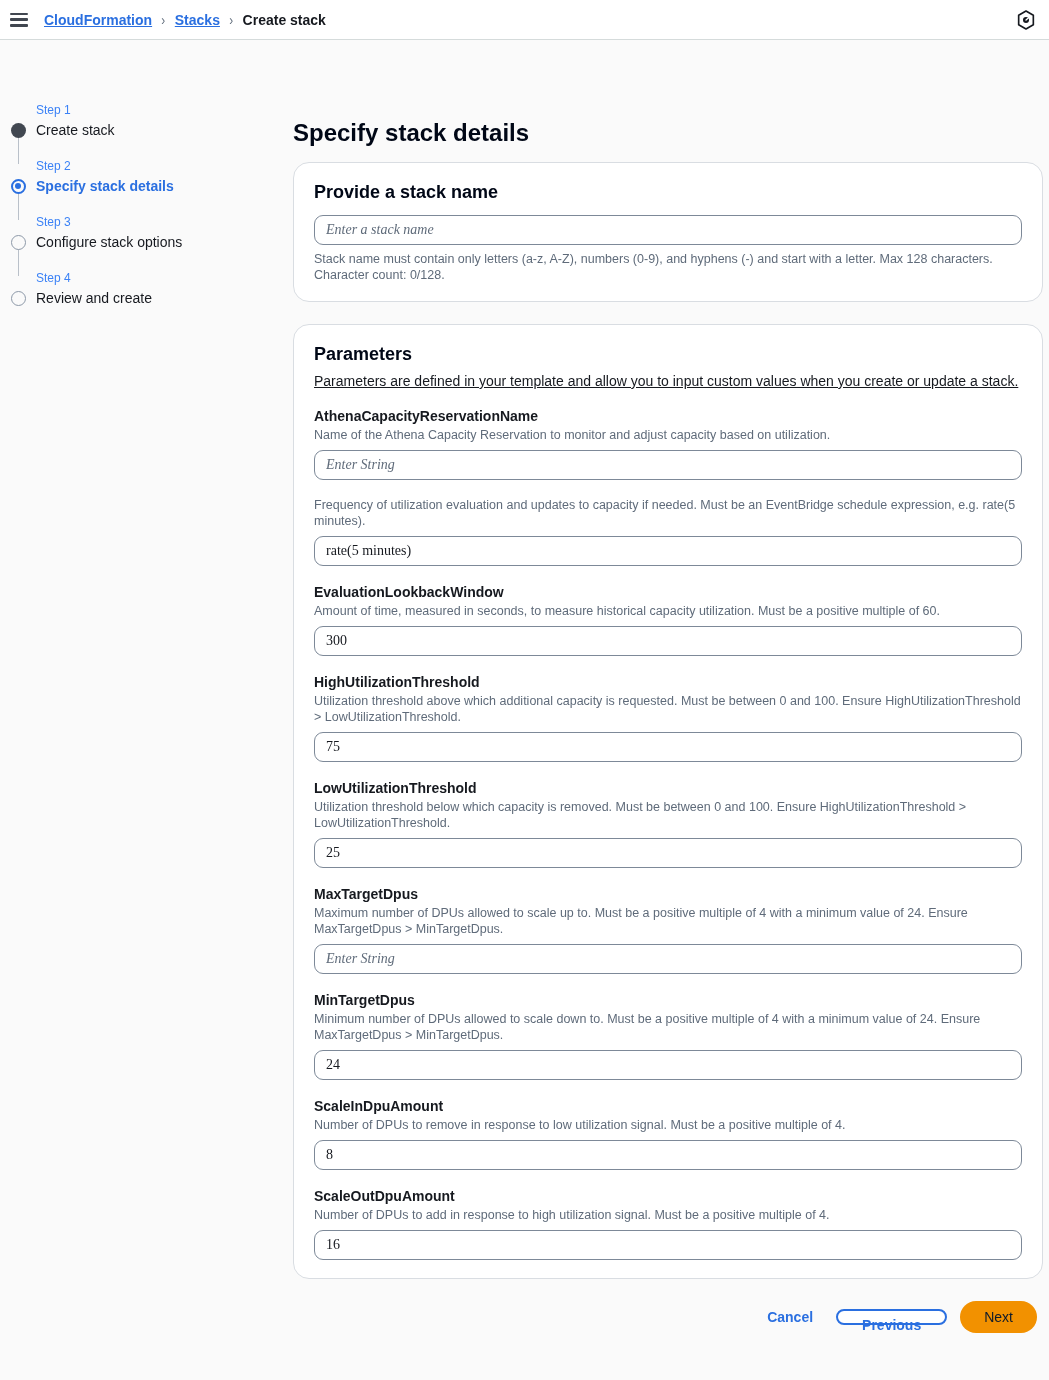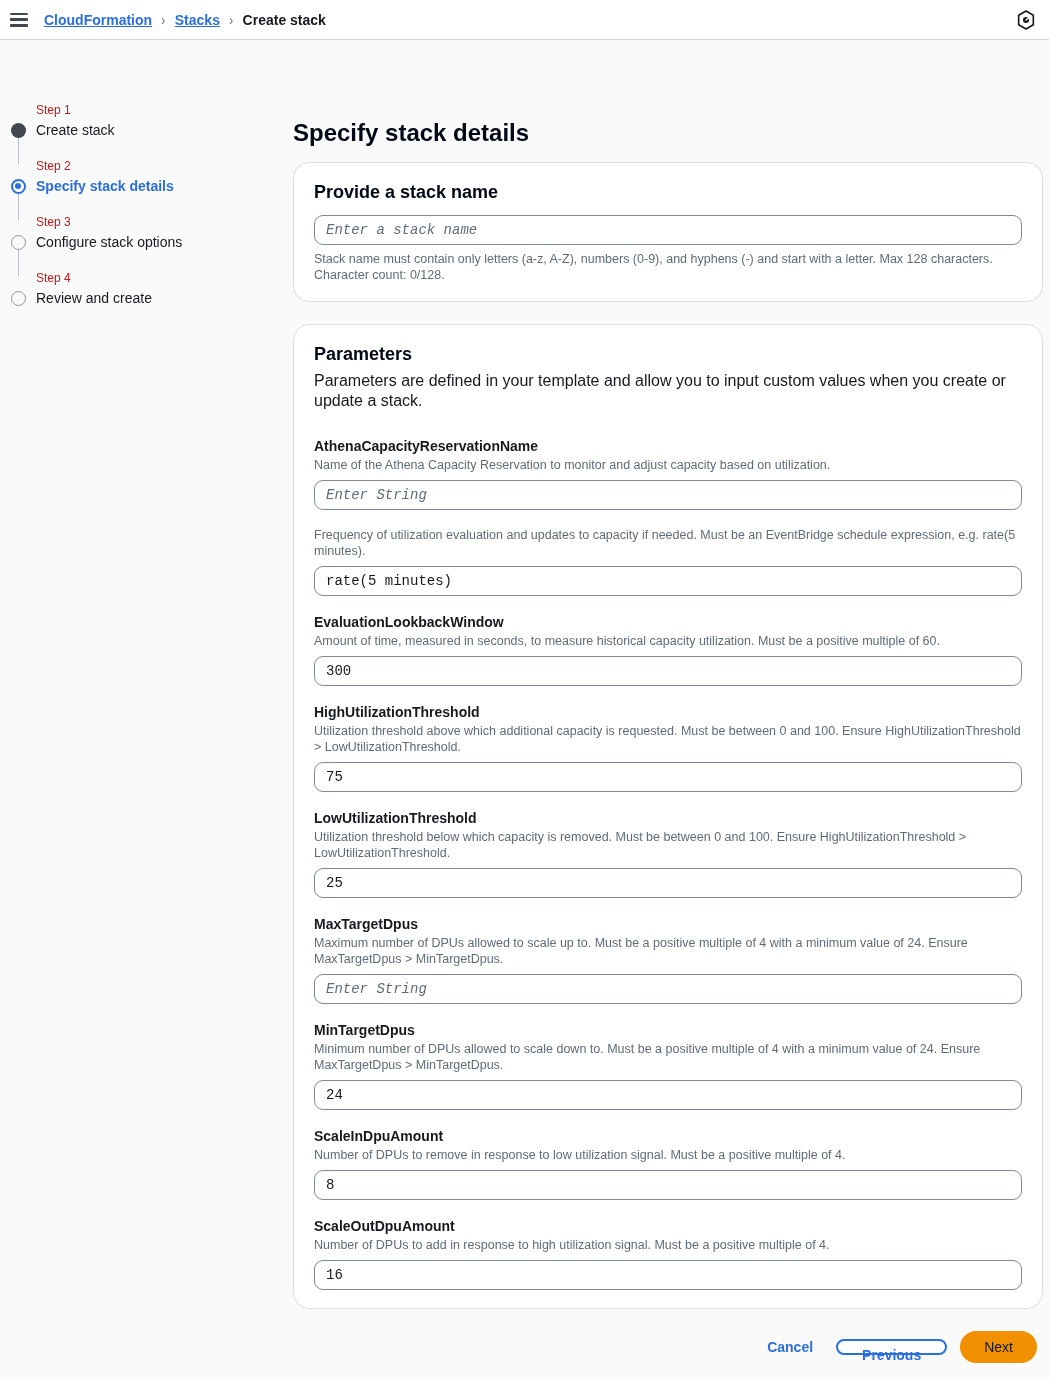--- a/index.html
+++ b/index.html
@@ -59,21 +59,21 @@
     background: #fafafa;
   }
   .steps { position: relative; padding-left: 0; }
   .step {
     position: relative;
     padding-left: 36px;
     min-height: 56px;
   }
   .step-num {
     font-size: 12px;
-    color: #b91c1c;
+    color: #3b82f6;
     line-height: 16px;
     margin-bottom: 2px;
   }
   .step-label {
     font-size: 14px;
     line-height: 20px;
     color: #16191f;
     cursor: pointer;
   }
   .step.active .step-label { color: #2a6fe0; font-weight: 700; }
@@ -132,24 +132,25 @@
     margin-bottom: 22px;
   }
   .card-title {
     font-size: 18px;
     font-weight: 700;
     line-height: 22px;
     color: #000716;
     margin: 0 0 12px 0;
   }
   .card-desc {
-    font-size: 16px;
+    font-size: 14px;
     line-height: 20px;
     color: #16191f;
-    margin: -6px 0 26px 0;
+    margin: -6px 0 16px 0;
+    text-decoration: underline;
   }
 
   .field-label {
     font-size: 14px;
     font-weight: 700;
     line-height: 18px;
     color: #16191f;
     margin-bottom: 2px;
   }
   .field-desc {
@@ -163,21 +164,21 @@
     line-height: 16px;
     color: #5f6b7a;
     margin-top: 6px;
   }
   .input {
     width: 100%;
     height: 30px;
     border: 1px solid #7d8998;
     border-radius: 9px;
     background: #ffffff;
-    font-family: Liberation Mono, monospace;
+    font-family: Liberation Serif, serif;
     font-size: 14px;
     color: #16191f;
     padding: 0 11px;
     outline: none;
   }
   .input::placeholder { color: #5f6b7a; font-style: italic; }
   .param { margin-bottom: 17px; }
   .param:last-child { margin-bottom: 0; }
   .stackname-block { margin-top: 2px; }
 

